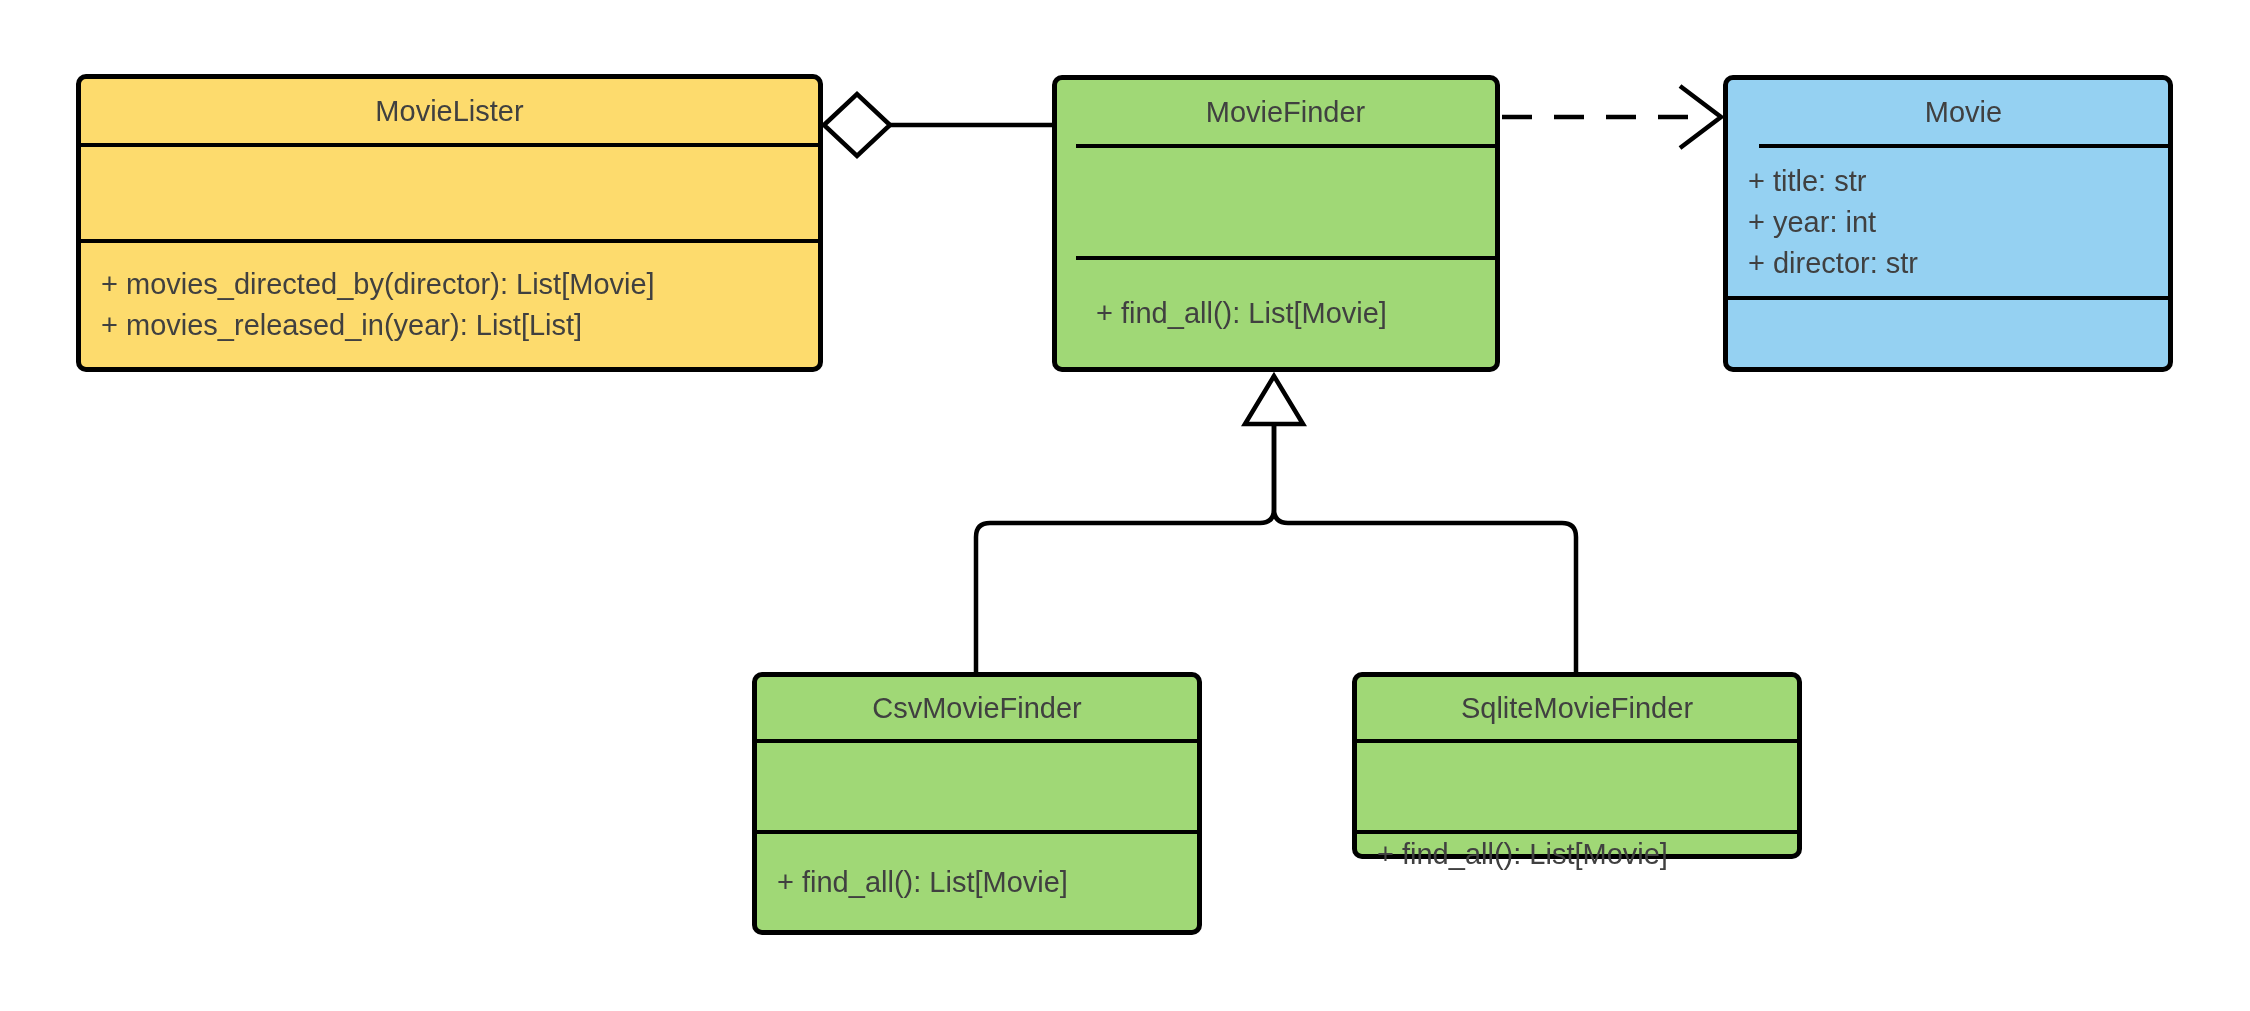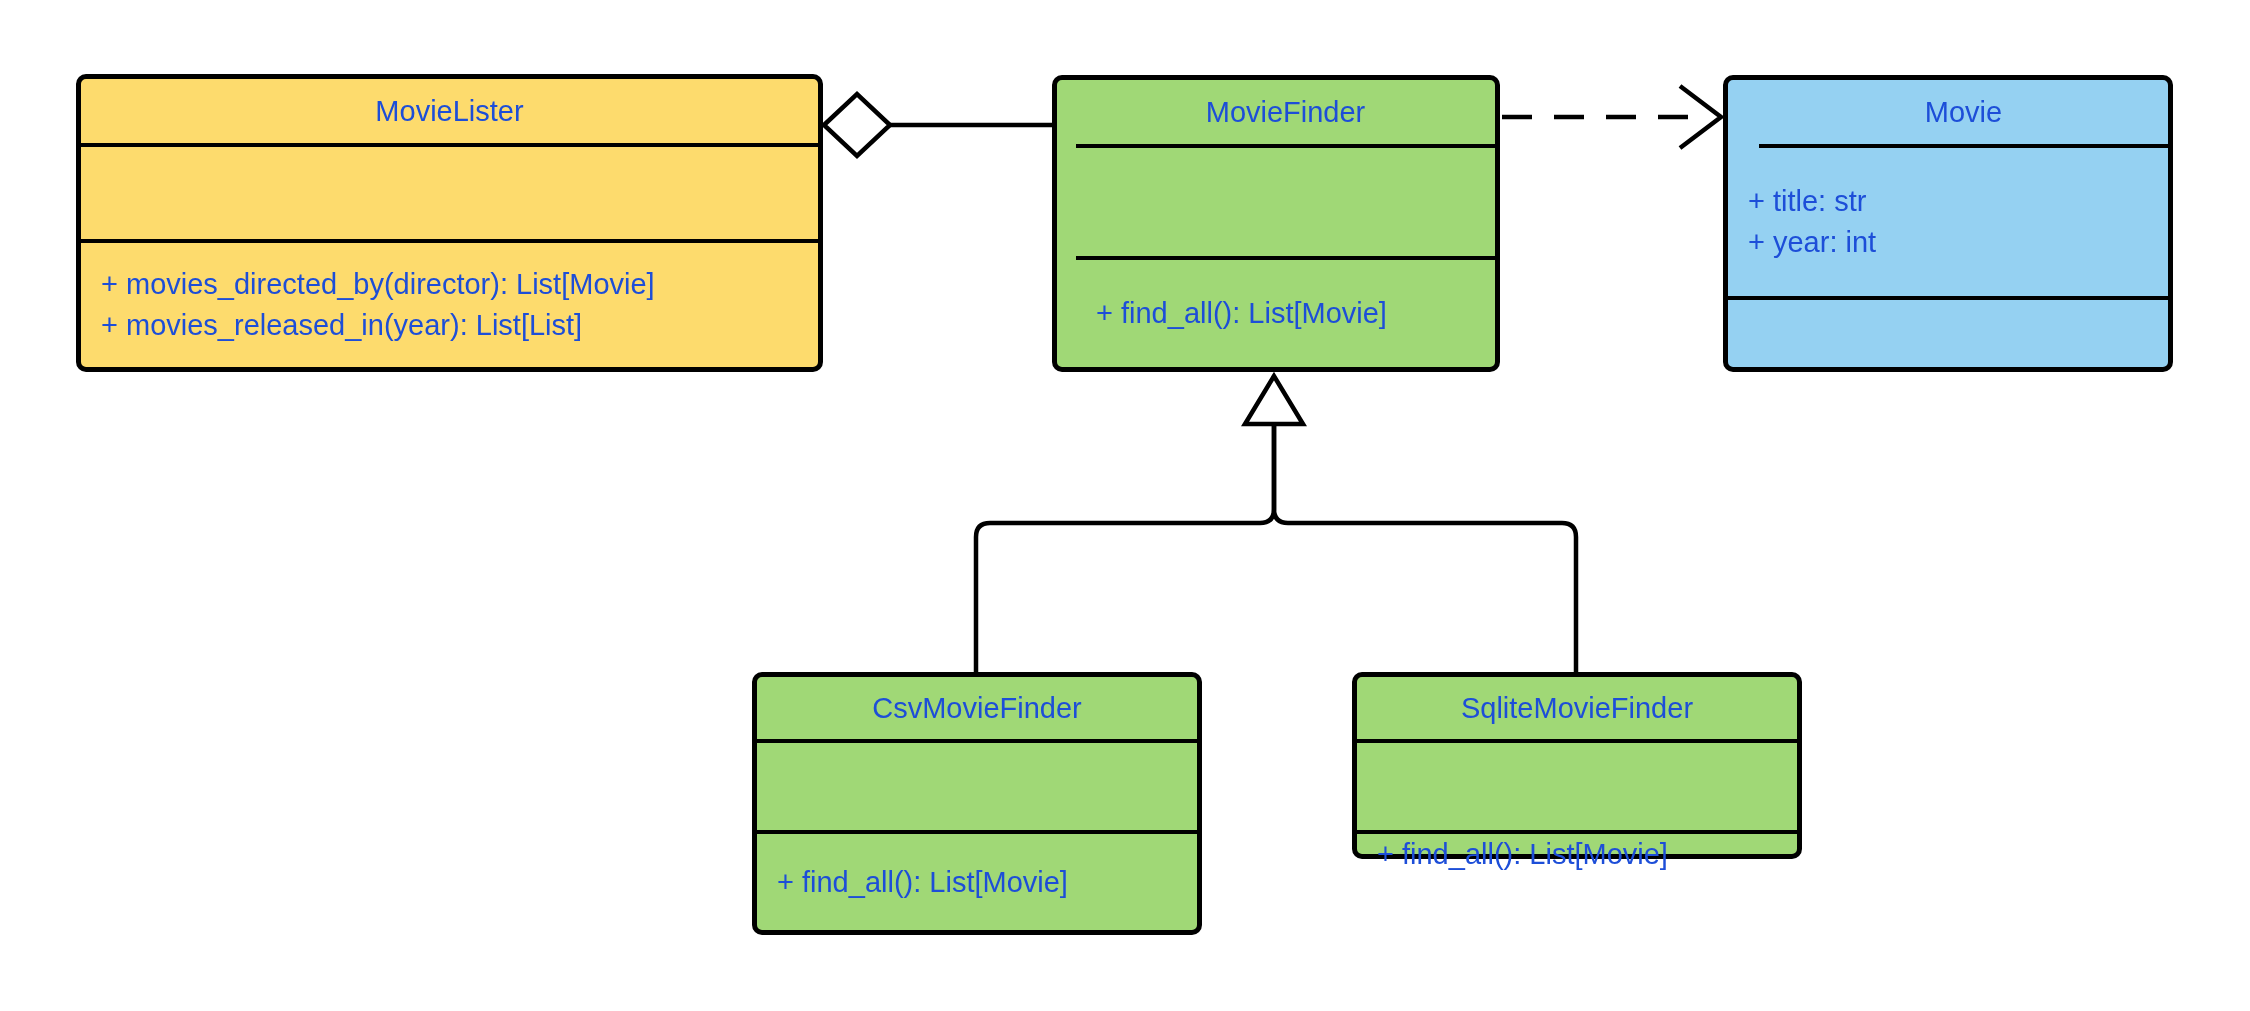--- a/index.html
+++ b/index.html
@@ -20,21 +20,21 @@
     left: 0;
     top: 0;
   }
   .uml-class {
     position: absolute;
     box-sizing: border-box;
     border: 5px solid #000;
     border-radius: 10px;
     display: flex;
     flex-direction: column;
-    color: #1d4ed8;
+    color: #404040;
   }
   .uml-title {
     flex: none;
     border-bottom: 4px solid #000;
     display: flex;
     align-items: center;
     justify-content: center;
     font-size: 29px;
   }
   .uml-attrs {
@@ -116,20 +116,21 @@
     <div class="uml-methods">
       <div>+ find_all(): List[Movie]</div>
     </div>
   </div>
 
   <div class="uml-class" id="movie" style="background-color: rgb(149, 209, 242);">
     <div class="uml-title">Movie</div>
     <div class="uml-attrs">
       <div>+ title: str</div>
       <div>+ year: int</div>
+      <div>+ director: str</div>
     </div>
     <div class="uml-methods"></div>
   </div>
 
   <div class="uml-class" id="csvmoviefinder" style="background-color: rgb(160, 216, 118);">
     <div class="uml-title">CsvMovieFinder</div>
     <div class="uml-attrs"></div>
     <div class="uml-methods">
       <div>+ find_all(): List[Movie]</div>
     </div>

